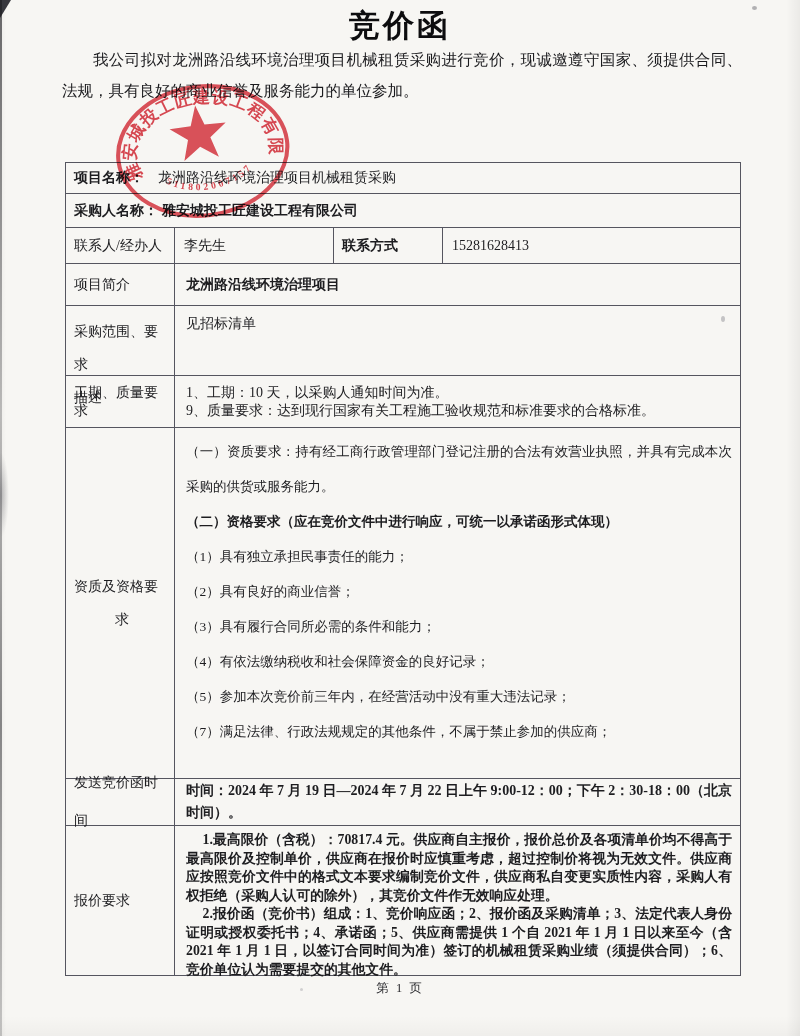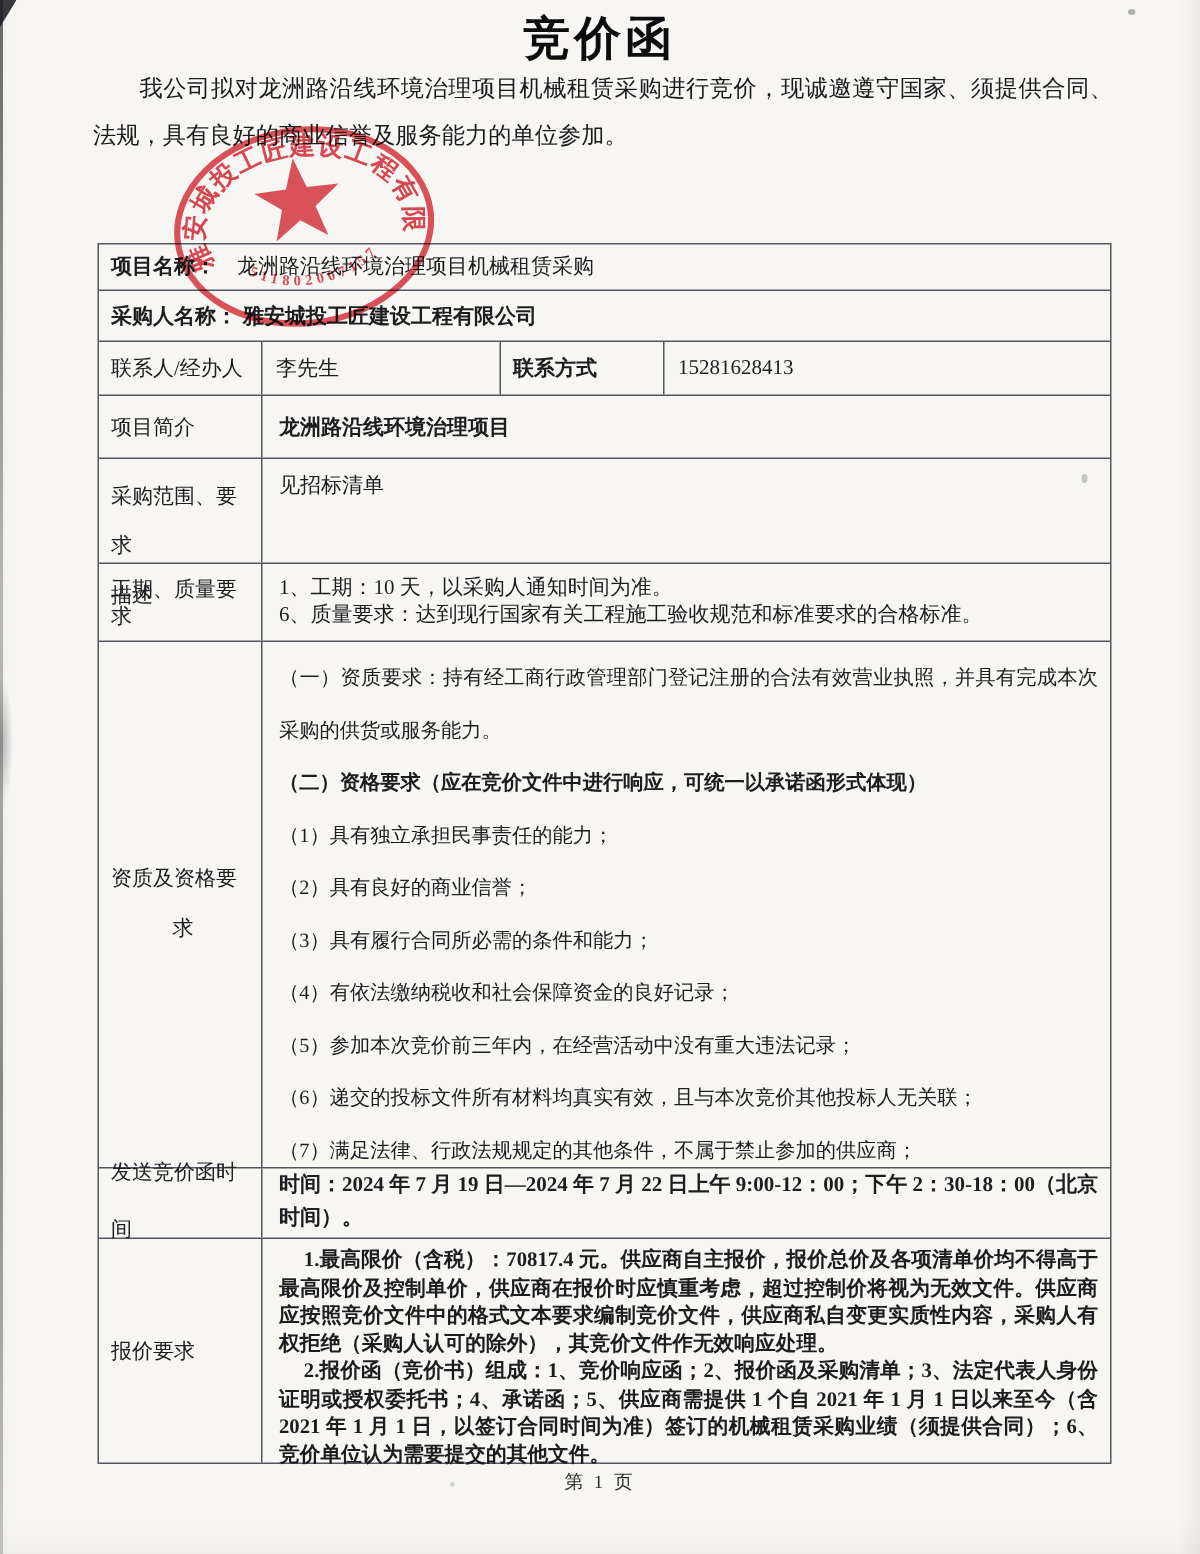--- a/index.html
+++ b/index.html
@@ -141,38 +141,37 @@
       </div>
       <div class="cell valcell top-align">
         <div>见招标清单</div>
       </div>
     </div>
 
     <div class="row r6">
       <div class="cell lblcell">工期、质量要求</div>
       <div class="cell valcell">
         <div class="sched-line">1、工期：10 天，以采购人通知时间为准。</div>
-        <div class="sched-line">6、质量要求：达到现行国家有关工程施工验收规范和标准要求的合格标准。</div>
+        <div class="sched-line">9、质量要求：达到现行国家有关工程施工验收规范和标准要求的合格标准。</div>
       </div>
     </div>
 
     <div class="row r7">
       <div class="cell lblcell qual-lbl">
         <div>资质及资格要</div>
         <div class="center">求</div>
       </div>
       <div class="cell valcell qual-cell">
         <div class="qual-item">（一）资质要求：持有经工商行政管理部门登记注册的合法有效营业执照，并具有完成本次采购的供货或服务能力。</div>
         <div class="qual-item b">（二）资格要求（应在竞价文件中进行响应，可统一以承诺函形式体现）</div>
         <div class="qual-item">（1）具有独立承担民事责任的能力；</div>
         <div class="qual-item">（2）具有良好的商业信誉；</div>
         <div class="qual-item">（3）具有履行合同所必需的条件和能力；</div>
         <div class="qual-item">（4）有依法缴纳税收和社会保障资金的良好记录；</div>
         <div class="qual-item">（5）参加本次竞价前三年内，在经营活动中没有重大违法记录；</div>
-        <div class="qual-item">（6）递交的投标文件所有材料均真实有效，且与本次竞价其他投标人无关联；</div>
         <div class="qual-item">（7）满足法律、行政法规规定的其他条件，不属于禁止参加的供应商；</div>
       </div>
     </div>
 
     <div class="row r8">
       <div class="cell lblcell send-lbl">
         <div>发送竞价函时</div>
         <div>间</div>
       </div>
       <div class="cell valcell send-val">

